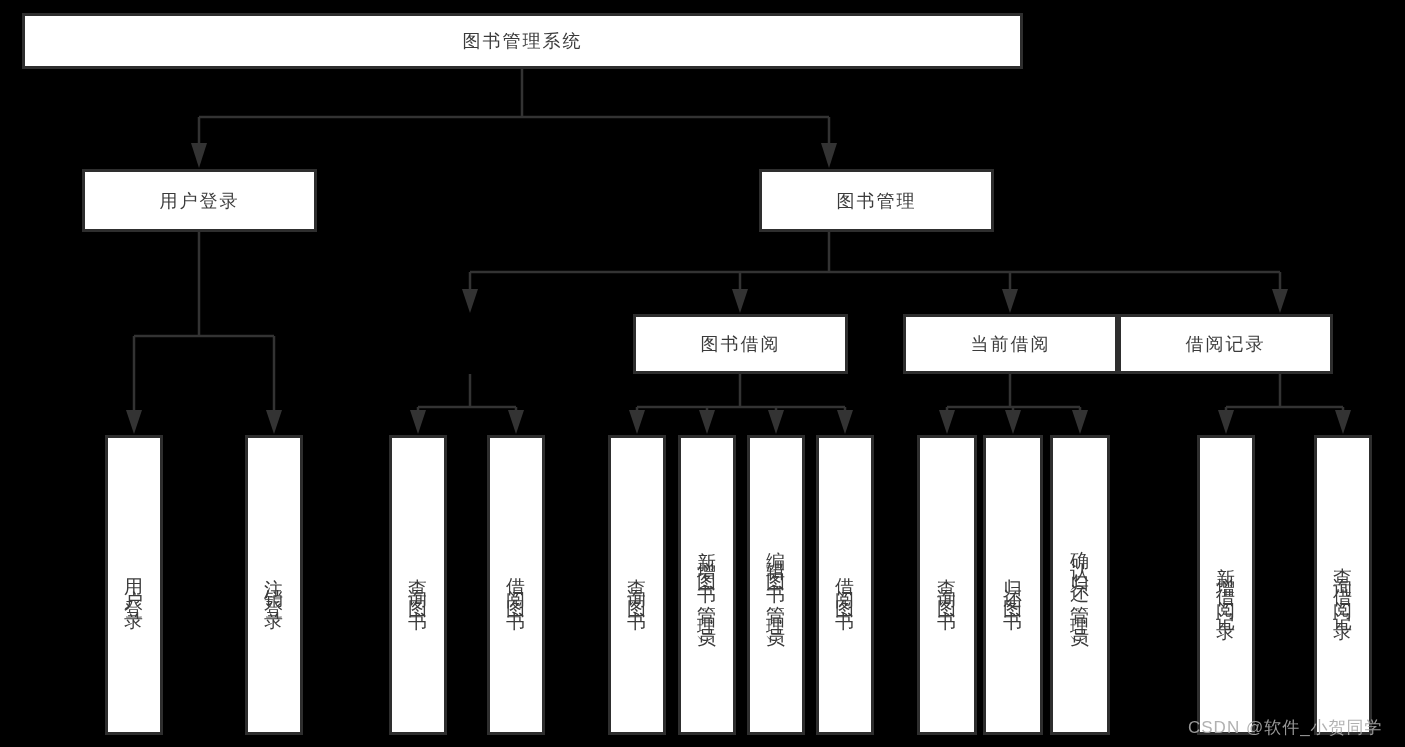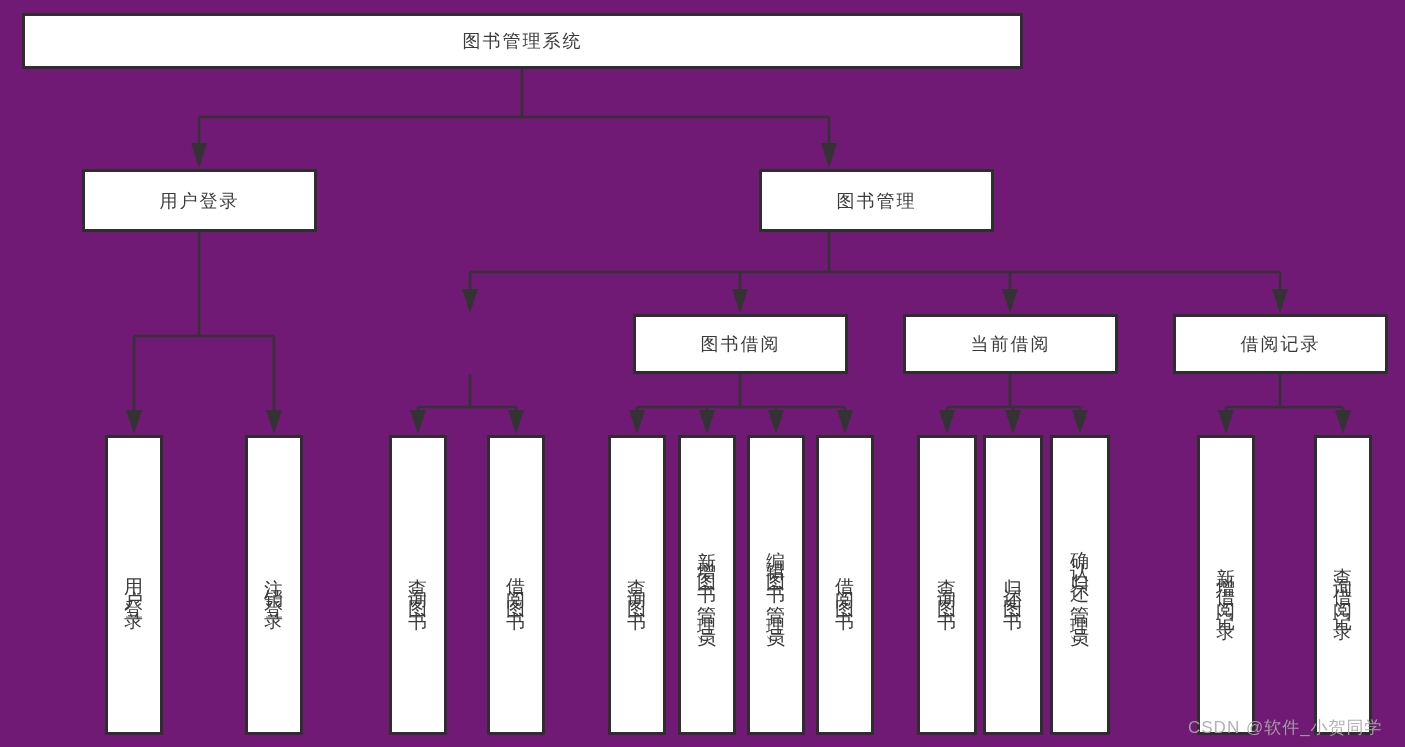--- a/index.html
+++ b/index.html
@@ -5,21 +5,21 @@
   html, body {
     margin: 0;
     padding: 0;
     background: #ffffff;
     font-family: "Liberation Sans", "DejaVu Sans", sans-serif;
   }
   #stage {
     position: relative;
     width: 1405px;
     height: 747px;
-    background: #701a75;
+    background: #000000;
     overflow: hidden;
   }
   #connectors {
     position: absolute;
     left: 0;
     top: 0;
     z-index: 1;
   }
   .node {
     position: absolute;
@@ -141,21 +141,21 @@
     </g>
   </svg>
 
   <div class="node root h">图书管理系统</div>
 
   <div class="node lvl2 h" style="left:82px;">用户登录</div>
   <div class="node lvl2 h" style="left:711px;margin-left:48px;">图书管理</div>
 
   <div class="node lvl3 h" style="left:903px;">当前借阅</div>
   <div class="node lvl3 h" style="left:633px;">图书借阅</div>
-  <div class="node lvl3 h" style="left:1173px;">借阅记录</div>
+  <div class="node lvl3 h" style="left:1118px;">借阅记录</div>
 
   <div class="node leaf" style="left:105px;">用户登录</div>
   <div class="node leaf" style="left:245px;">注销登录</div>
   <div class="node leaf" style="left:389px;">查询图书</div>
   <div class="node leaf" style="left:487px;">借阅图书</div>
   <div class="node leaf" style="left:608px;">查询图书</div>
   <div class="node leaf" style="left:678px;">新增图书（管理员）</div>
   <div class="node leaf" style="left:747px;">编辑图书（管理员）</div>
   <div class="node leaf" style="left:816px;">借阅图书</div>
   <div class="node leaf" style="left:917px; width:60px;">查询图书</div>

